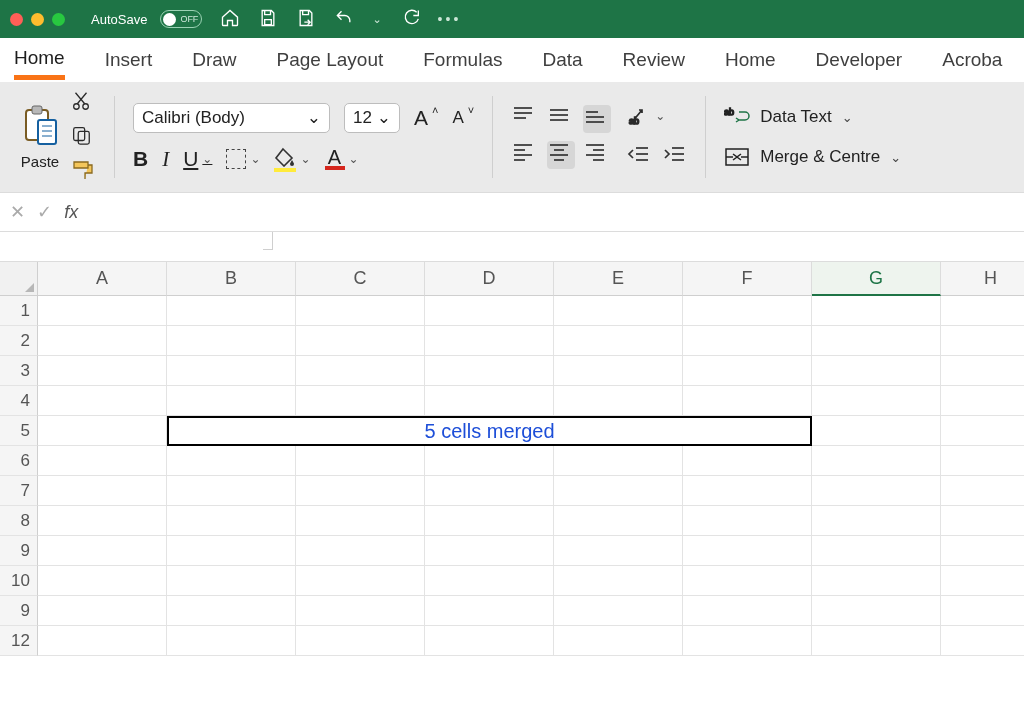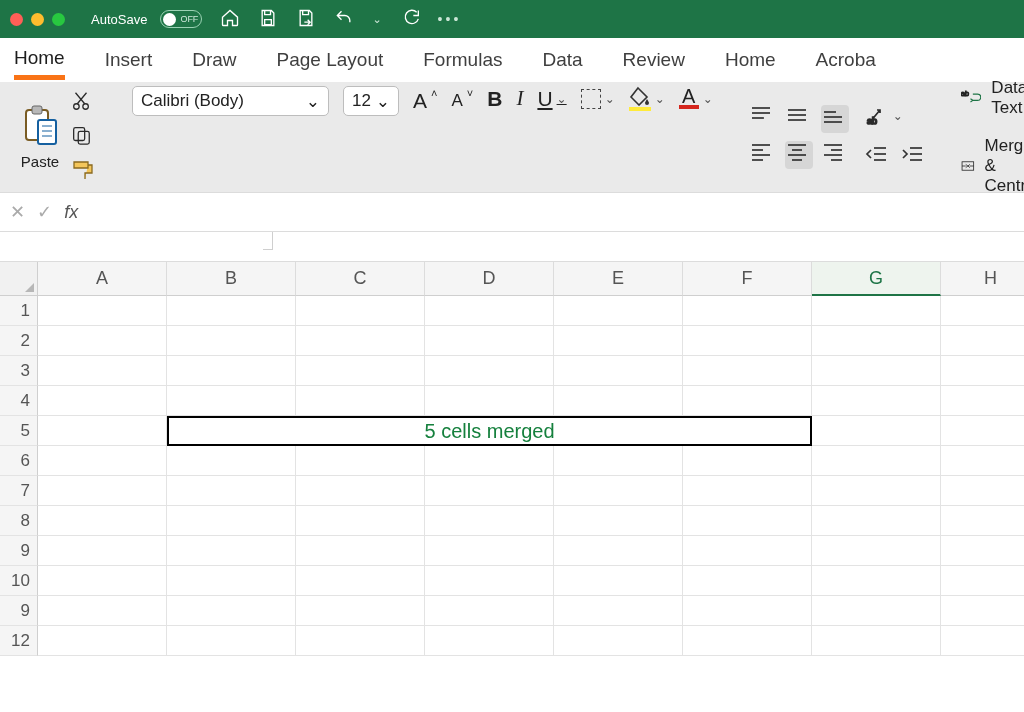--- a/index.html
+++ b/index.html
@@ -47,21 +47,21 @@
   
   .ribbon {
     background: #eaeaea;
     height: 110px;
     display: flex;
     align-items: center;
     padding: 4px 10px;
     gap: 8px;
   }
   .group { display:flex; flex-direction:row; align-items:center; gap:10px; height:100%; padding:0 10px;}
-  .group.col { flex-direction:row; justify-content:center; align-items:center; gap:2px;}
+  .group.col { flex-direction:column; justify-content:center; align-items:center; gap:2px;}
   .sep   { width:1px; height:82px; background:#cfcfcf; }
 
   .paste-block { display:flex; flex-direction:column; align-items:center; gap:4px; color:#222; font-size:15px;}
   .paste-icon svg { width:40px; height:42px; }
   .mini-icons { display:flex; flex-direction:column; gap:8px; }
   .mini-icons svg { width:22px; height:22px; stroke:#2a2a2a; stroke-width:1.4; fill:none;}
   .paint svg { width:26px; height:22px;}
 
   .font-row, .font-row2 { display:flex; align-items:center; gap:14px;}
   .font-select { width:197px; height:30px; border:1px solid #bdbdbd; border-radius:5px; background:#fff; font-size:17px; padding:3px 8px; display:flex; justify-content:space-between; align-items:center; color:#222;}
@@ -103,21 +103,21 @@
   .sheet { display:flex; }
   .corner  { width:38px; height:34px; background:#f1f1f1; border-right:1px solid #cfcfcf; border-bottom:1px solid #cfcfcf; position:relative;}
   .corner::after{content:""; position:absolute; right:3px; bottom:3px; width:0;height:0;border-left:9px solid transparent;border-bottom:9px solid #b7b7b7;}
   .colhdrs { display:flex; }
   .colhdr  { width:129px; height:34px; background:#f5f5f5; border-right:1px solid #dcdcdc; border-bottom:1px solid #cfcfcf; display:flex; align-items:center; justify-content:center; color:#555; font-size:18px;}
   .colhdr.sel { background:#eef4ee; color:#1d7446; border-bottom:2px solid #1e7446;}
   .rowhdr  { width:38px; height:30px; background:#f5f5f5; border-right:1px solid #cfcfcf; border-bottom:1px solid #e3e3e3; display:flex; align-items:center; justify-content:flex-end; padding-right:7px; color:#555; font-size:17px;}
   .cells   { position:relative; }
   .row     { display:flex; }
   .cell    { width:129px; height:30px; border-right:1px solid #e3e3e3; border-bottom:1px solid #e3e3e3; }
-  .merged  { position:absolute; left:129px; top:120px; width:645px; height:30px; border:2.5px solid #000; background:#fff; display:flex; align-items:center; justify-content:center; font-size:20px; color:#15803d; }
+  .merged  { position:absolute; left:129px; top:120px; width:645px; height:30px; border:2.5px solid #000; background:#fff; display:flex; align-items:center; justify-content:center; font-size:20px; color:#1d4ed8; }
   .merged::before{content:""; position:absolute; inset:-1px; border:1px dashed rgba(0,0,0,.0);} 
   
   .grid-wrap { display:flex; flex-direction:column; }
   .colhdr:first-child{ width:129px;}
   
 </style>
 </head>
 <body>
 
 <div class="titlebar">
@@ -158,20 +158,21 @@
 
 <div class="ribbon-tabs">
   <div class="tab active">Home</div>
   <div class="tab">Insert</div>
   <div class="tab">Draw</div>
   <div class="tab">Page Layout</div>
   <div class="tab">Formulas</div>
   <div class="tab">Data</div>
   <div class="tab">Review</div>
   <div class="tab">Home</div>
+  <div class="tab">Developer</div>
   <div class="tab">Acroba</div>
 </div>
 
 <div class="ribbon">
 
   <div class="group">
     <div class="paste-block">
       <span class="paste-icon">
         <svg viewBox="0 0 40 42">
             <rect x="6" y="6" width="22" height="30" rx="3" fill="#fff" stroke="#7a5c24" stroke-width="2"></rect>

